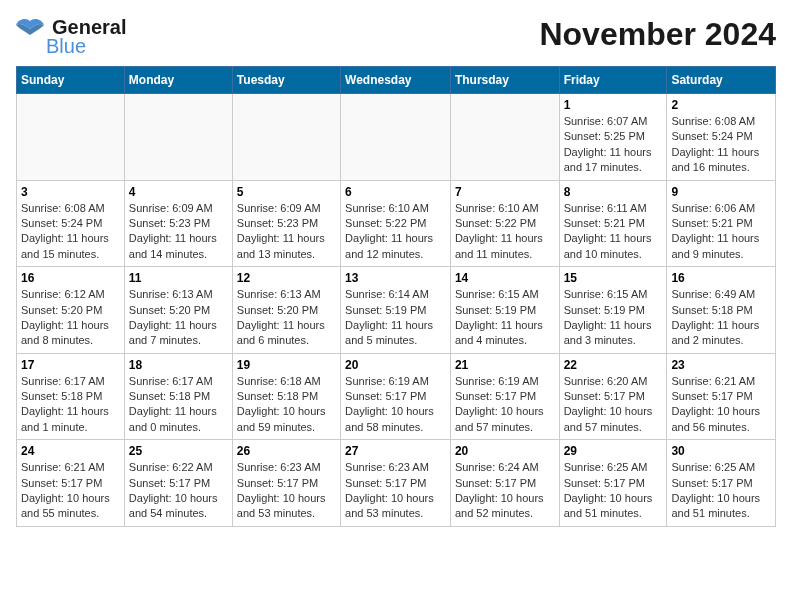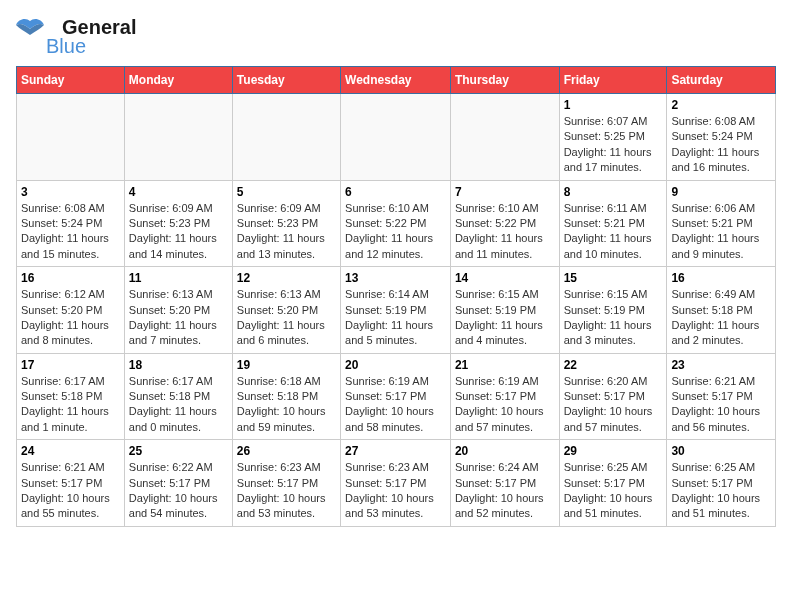--- a/index.html
+++ b/index.html
@@ -17,41 +17,41 @@
       margin-bottom: 8px;
     }
     .logo {
       display: flex;
       flex-direction: column;
       align-items: flex-start;
     }
     .logo-row {
       display: flex;
       align-items: center;
-      gap: 18px;
+      gap: 8px;
     }
     .title-section {
       text-align: right;
     }
     .month-title {
       font-size: 32px;
       font-weight: bold;
       color: #1a1a1a;
     }
     .subtitle {
       font-size: 14px;
       color: #333;
     }
     .calendar {
       width: 100%;
       border-collapse: collapse;
       font-size: 11px;
     }
     .calendar th {
-      background-color: #ef4444;
+      background-color: #0369a1;
       color: #fff;
       padding: 6px 4px;
       text-align: left;
       font-size: 12px;
       border: 1px solid #3a6da0;
     }
     .calendar td {
       border: 1px solid #ccc;
       vertical-align: top;
       padding: 4px;
@@ -82,20 +82,21 @@
     <div class="logo-row">
       <svg width="28" height="22" viewBox="0 0 28 22">
         <path d="M14 4 C10 0, 2 2, 0 8 C4 6, 8 7, 14 12 C20 7, 24 6, 28 8 C26 2, 18 0, 14 4Z" fill="#4a90d9"></path>
         <path d="M14 12 C8 7, 4 6, 0 8 C4 12, 8 14, 14 18 C20 14, 24 12, 28 8 C24 6, 20 7, 14 12Z" fill="#4a7fb5"></path>
       </svg>
       <span style="font-size:20px;font-weight:bold;color:#1a1a1a;">General</span>
     </div>
     <span style="font-size:20px;font-weight:normal;color:#4a90d9;margin-left:30px;margin-top:-4px;">Blue</span>
   </div>
   <div class="title-section">
+    <div class="month-title">November 2024</div>
   </div>
 </div>
 
 <table class="calendar">
   <thead>
     <tr>
       <th>Sunday</th>
       <th>Monday</th>
       <th>Tuesday</th>
       <th>Wednesday</th>

